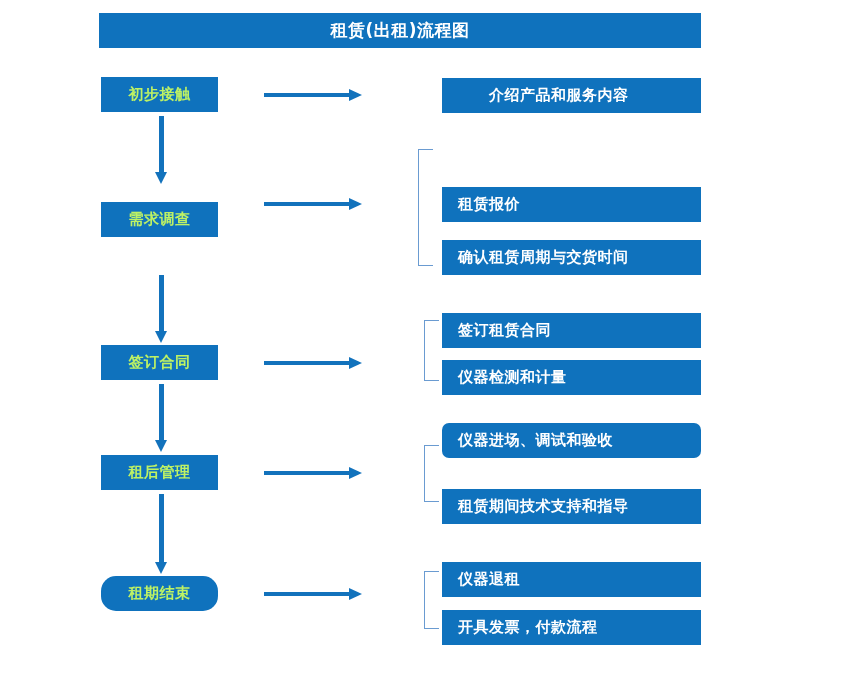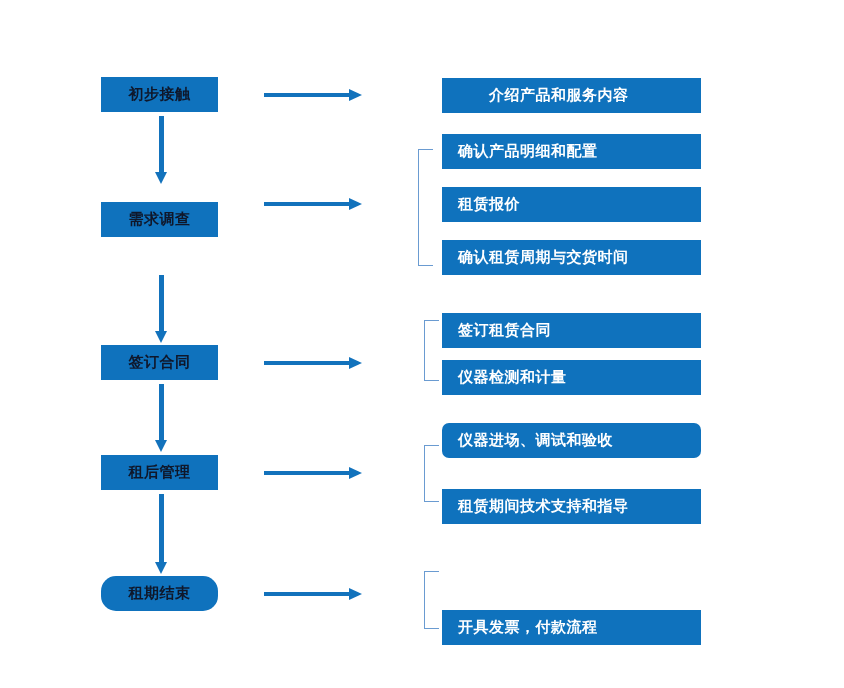--- a/index.html
+++ b/index.html
@@ -42,21 +42,21 @@
     box-sizing: border-box;
   }
 
   
   .stage-box {
     position: absolute;
     left: 101px;
     width: 117px;
     height: 35px;
     background: #0F72BD;
-    color: #0f172a;
+    color: #bef264;
     font-size: 15px;
     font-weight: bold;
     display: flex;
     align-items: center;
     justify-content: center;
     letter-spacing: 0.5px;
     box-sizing: border-box;
     text-align: center;
   }
 
@@ -135,20 +135,21 @@
     border-bottom: 1.5px solid #6A9BD1;
     border-right: none;
     background: transparent;
   }
 </style>
 </head>
 <body>
 
 <div id="canvas">
 
+  <div class="title-bar">租赁(出租)流程图</div>
 
   <div class="stage-box" style="top:77px;">初步接触</div>
 
   <div class="stage-box" style="top:186px;margin-top:16px;">需求调查</div>
 
   <div class="stage-box" style="top:345px;">签订合同</div>
 
   <div class="stage-box" style="top:455px;">租后管理</div>
 
   <div class="stage-box" style="top:576px;border-radius:15px;">租期结束</div>
@@ -201,25 +202,25 @@
   <div class="bracket" style="left:418px; top:149px; width:15px; height:117px;"></div>
 
   <div class="bracket" style="left:424px; top:320px; width:15px; height:61px;"></div>
 
   <div class="bracket" style="left:424px; top:445px; width:15px; height:57px;"></div>
 
   <div class="bracket" style="left:424px; top:571px; width:15px; height:58px;"></div>
 
   <div class="detail-box" style="top:78px;padding-left:47px;">介绍产品和服务内容</div>
 
-  <div class="detail-box" style="top:134px;">确认产品明细和配置</div>
   <div class="detail-box" style="top:187px;">租赁报价</div>
   <div class="detail-box" style="top:240px;">确认租赁周期与交货时间</div>
 
   <div class="detail-box" style="top:313px;">签订租赁合同</div>
   <div class="detail-box" style="top:360px;">仪器检测和计量</div>
 
   <div class="detail-box" style="top:423px;border-radius:7px;">仪器进场、调试和验收</div>
   <div class="detail-box" style="top:489px;">租赁期间技术支持和指导</div>
 
+  <div class="detail-box" style="top:562px;">仪器退租</div>
   <div class="detail-box" style="top:610px;">开具发票，付款流程</div>
 
 </div>
 
 </body></html>

